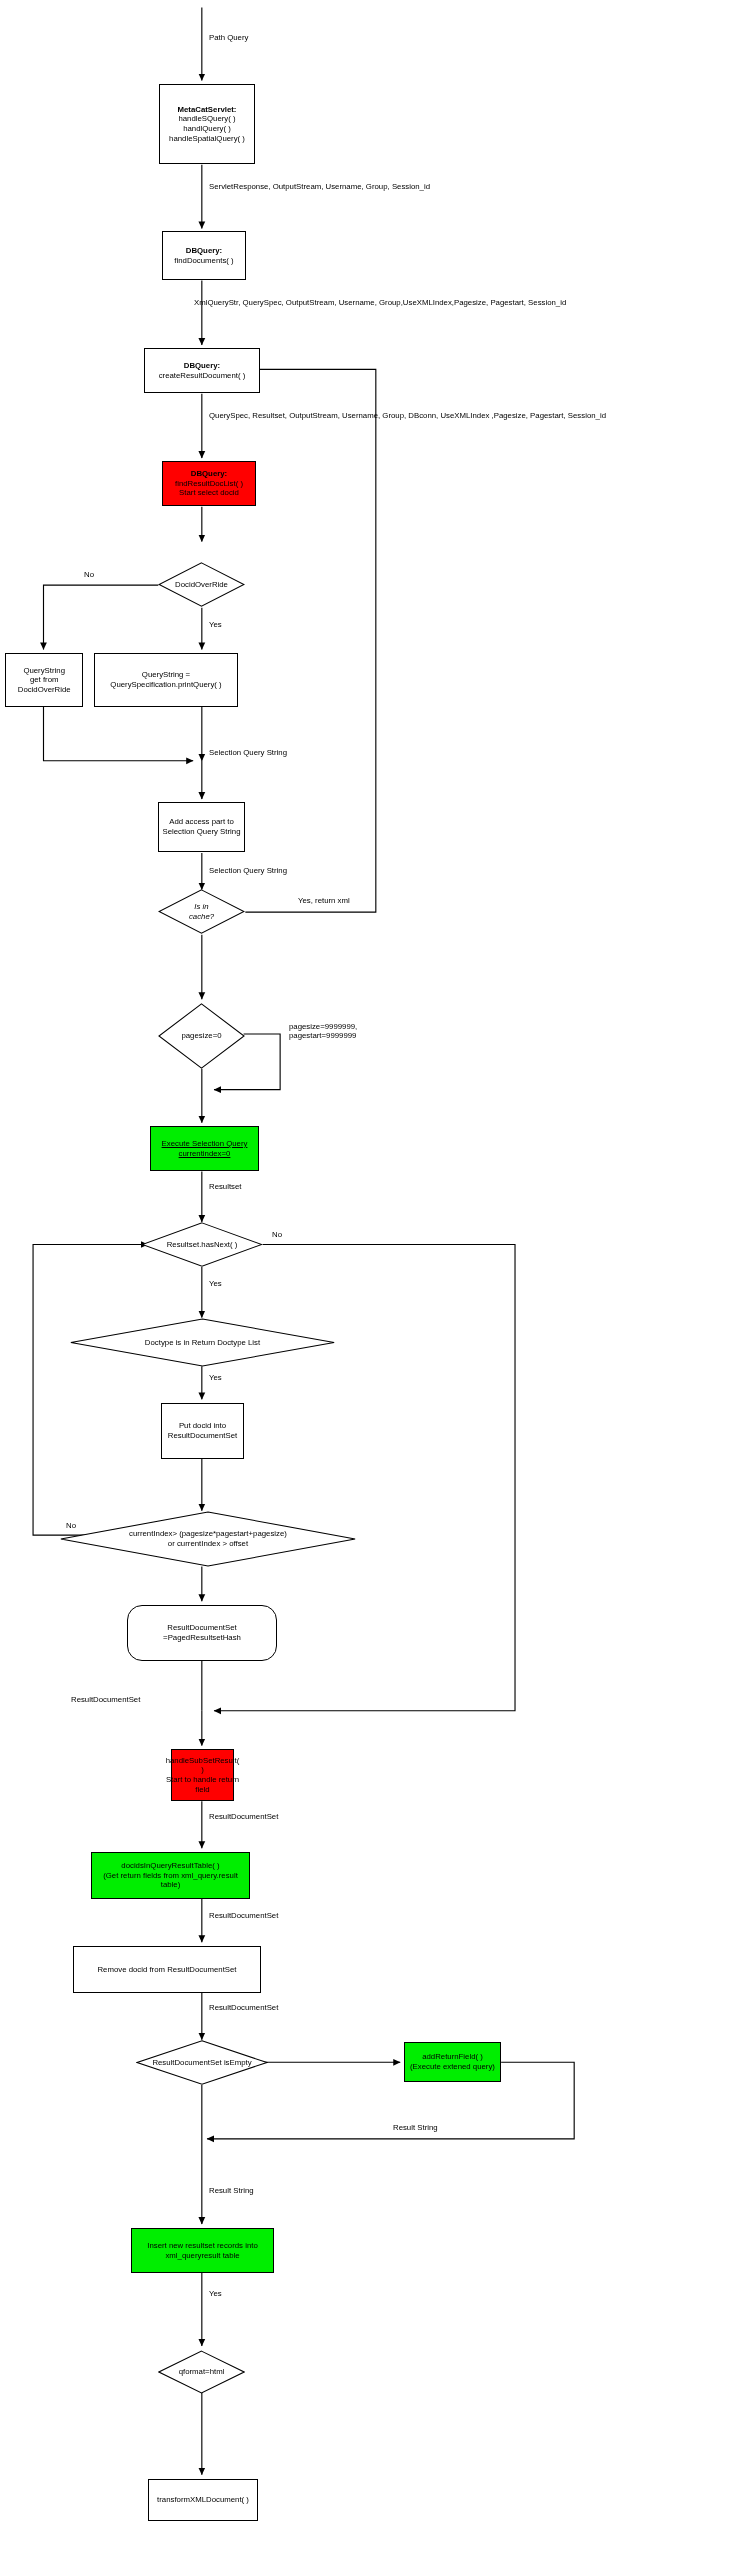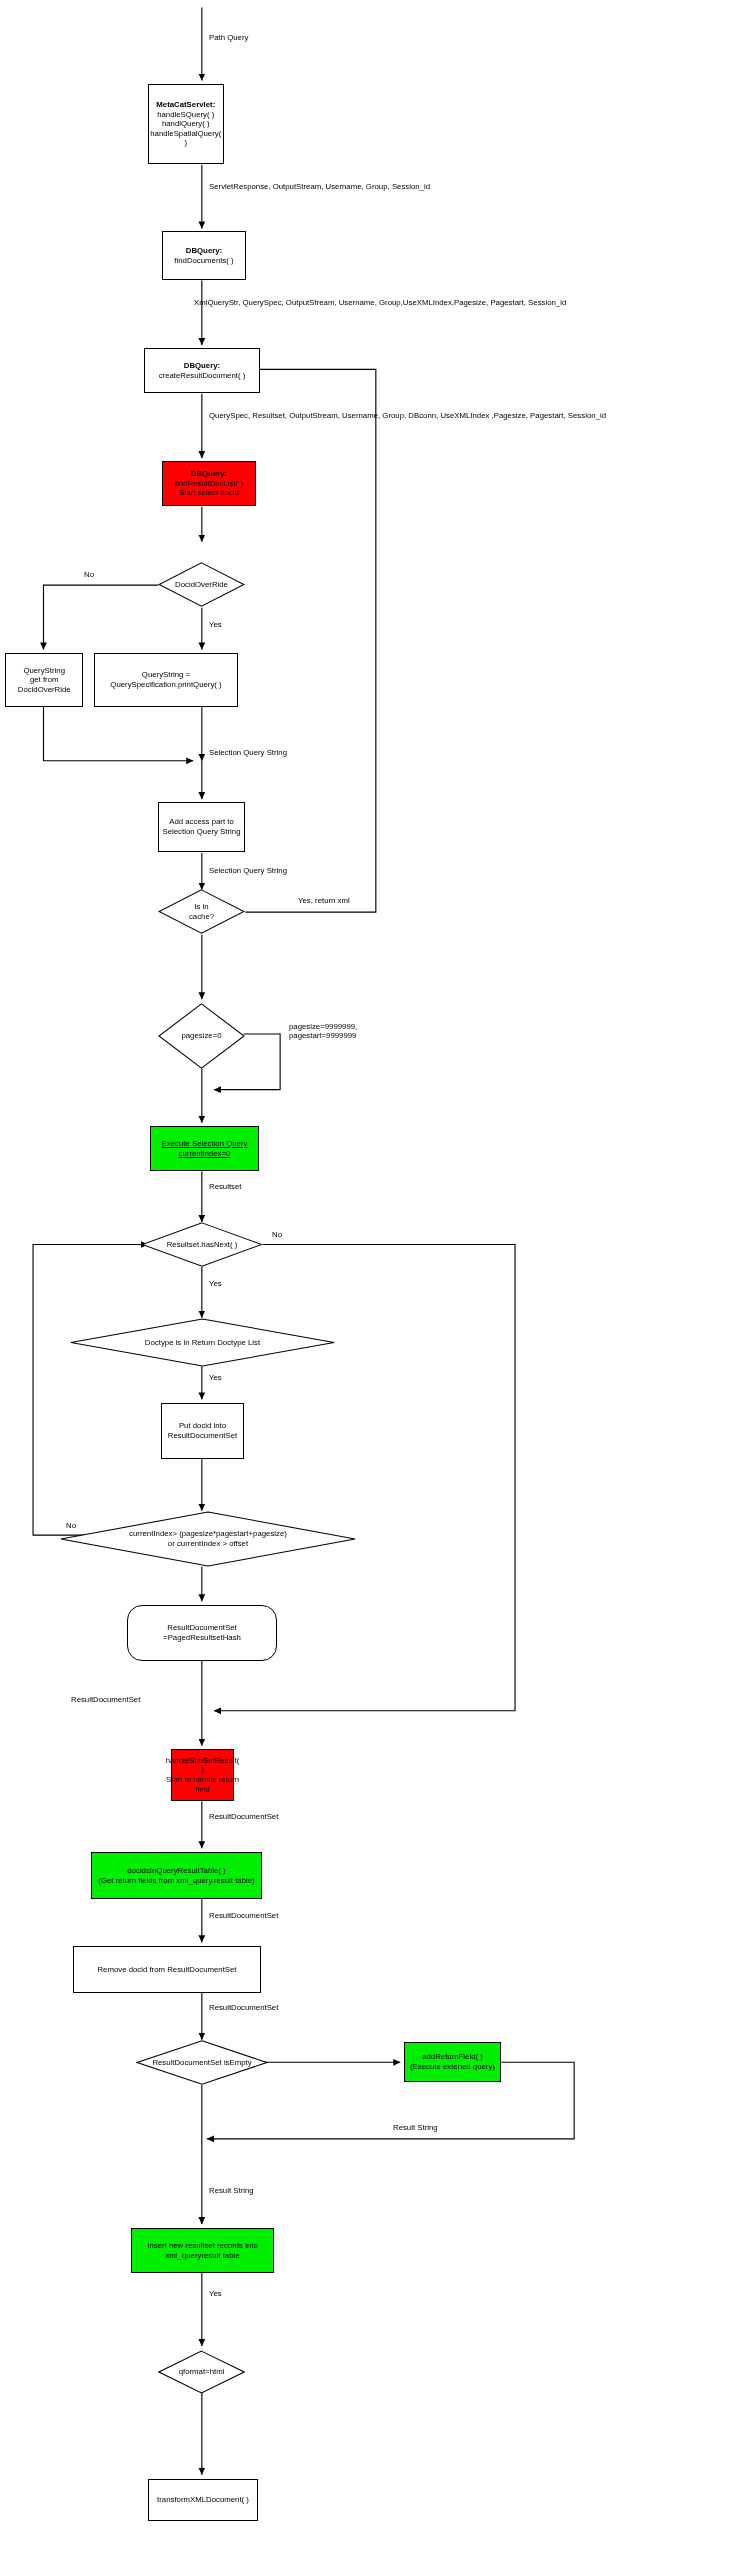--- a/index.html
+++ b/index.html
@@ -179,21 +179,21 @@
   <div class="lbl" style="left:209px;top:1911px;">ResultDocumentSet</div>
 
   <div class="lbl" style="left:209px;top:2003px;">ResultDocumentSet</div>
 
   <div class="lbl" style="left:393px;top:2123px;">Result String</div>
 
   <div class="lbl" style="left:209px;top:2186px;">Result String</div>
 
   <div class="lbl" style="left:209px;top:2289px;">Yes</div>
 
-  <div class="node" style="left:148px;top:84px;width:76px;height:80px;justify-content:flex-end;">
+  <div class="node" style="left:159px;top:84px;width:96px;height:80px;">
     <div>
       <span class="ttl">MetaCatServlet:</span>
       <span class="ln">handleSQuery( )</span>
       <span class="ln">handlQuery( )</span>
       <span class="ln">handleSpatialQuery( )</span>
     </div>
   </div>
 
   <div class="node" style="left:162px;top:231px;width:84px;height:49px;">
     <div>
@@ -259,21 +259,21 @@
     </div>
   </div>
 
   <div class="node red" style="left:171px;top:1749px;width:63px;height:52px;">
     <div>
       <span class="ln">handleSubSetResult( )</span>
       <span class="ln">Start to handle return field</span>
     </div>
   </div>
 
-  <div class="node green" style="left:91px;top:1852px;width:171px;height:47px;">
+  <div class="node green" style="left:91px;top:1852px;width:159px;height:47px;">
     <div>
       <span class="ln">docidsInQueryResultTable( )</span>
       <span class="ln">(Get return fields from xml_query.result table)</span>
     </div>
   </div>
 
   <div class="node" style="left:73px;top:1946px;width:188px;height:47px;">
     <div>
       <span class="ln">Remove docid from ResultDocumentSet</span>
     </div>
@@ -299,21 +299,21 @@
     </div>
   </div>
 
   <div class="diamond" style="left:158px;top:562px;width:87px;height:45px;">
     <svg width="87" height="45" viewBox="0 0 100 52" xmlns="http://www.w3.org/2000/svg">
       <polygon points="50,1 99,26 50,51 1,26" fill="#fff" stroke="#000" stroke-width="1.2"></polygon>
     </svg>
     <span class="dtxt">DocidOverRide</span>
   </div>
 
-  <div class="diamond" style="left:158px;top:889px;width:87px;height:45px;">
+  <div class="diamond" style="left:158px;top:889px;width:87px;height:45px;font-style:italic;">
     <svg width="87" height="45" viewBox="0 0 100 52" xmlns="http://www.w3.org/2000/svg">
       <polygon points="50,1 99,26 50,51 1,26" fill="#fff" stroke="#000" stroke-width="1.2"></polygon>
     </svg>
     <span class="dtxt">
       <span>Is in</span><br>
       <span>cache?</span>
     </span>
   </div>
 
   <div class="diamond" style="left:158px;top:1003px;width:87px;height:66px;">

